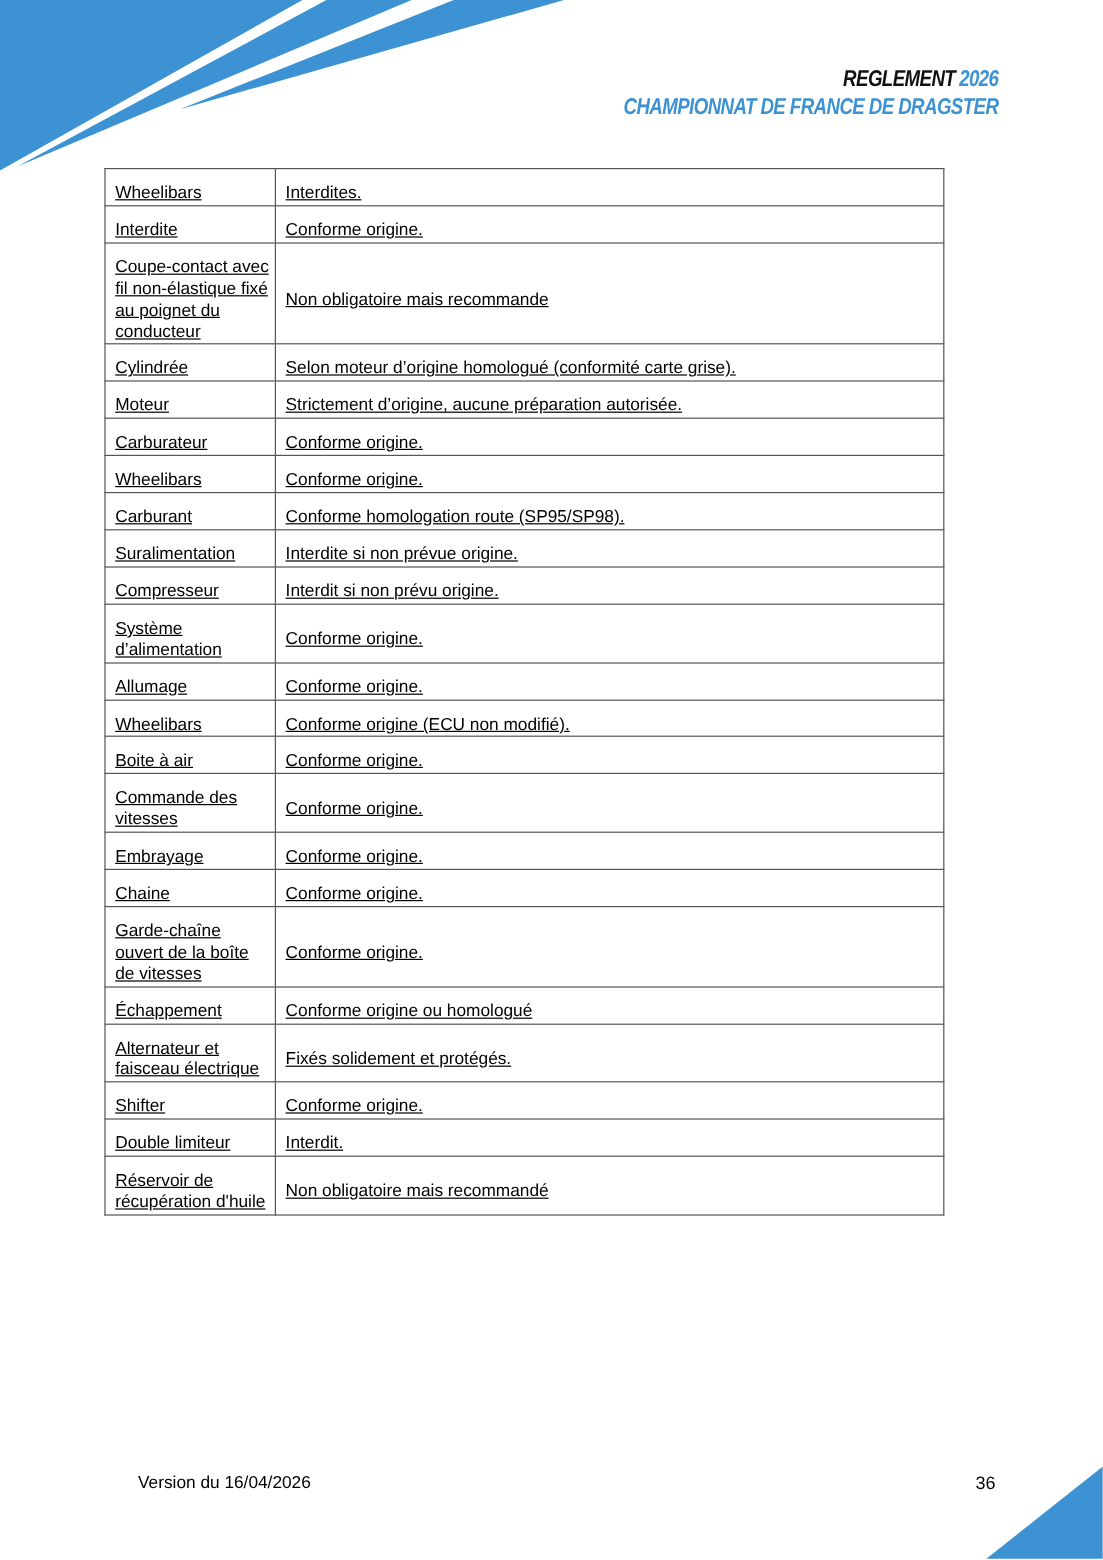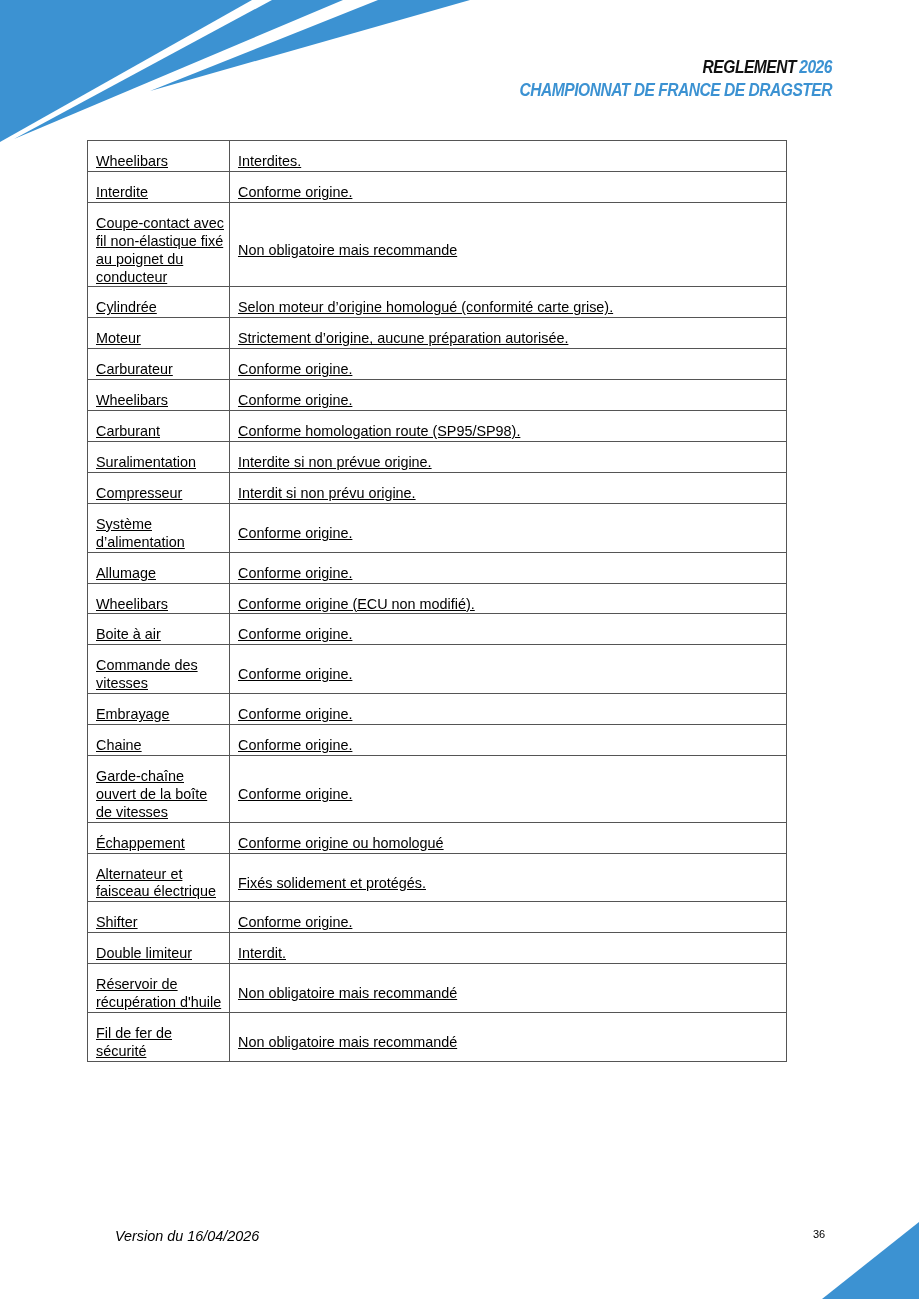--- a/index.html
+++ b/index.html
@@ -65,27 +65,26 @@
       text-decoration: underline;
     }
     table.spec td.label {
       width: 129px;
     }
     .footer-version {
       position: absolute;
       left: 115px;
       top: 1228px;
       font-size: 14.4px;
-      font-style: italic;
     }
     .footer-page {
       position: absolute;
       left: 813px;
       top: 1228px;
-      font-size: 11px;
+      font-size: 15px;
     }
   </style>
 </head>
 <body>
 
 <svg class="corner-graphic" viewBox="0 0 919 1300" xmlns="http://www.w3.org/2000/svg">
   <polygon fill="#3c92d2" points="0,0 252,0 0,142"></polygon>
   <polygon fill="#3c92d2" points="272,0 343,0 14,139"></polygon>
   <polygon fill="#3c92d2" points="378,0 470,0 150,91"></polygon>
   <polygon fill="#3c92d2" points="822,1299 919,1222 919,1299"></polygon>
@@ -185,21 +184,17 @@
         <td class="value">Conforme origine.</td>
       </tr>
       <tr>
         <td class="label">Double limiteur</td>
         <td class="value">Interdit.</td>
       </tr>
       <tr>
         <td class="label">Réservoir de récupération d'huile</td>
         <td class="value">Non obligatoire mais recommandé</td>
       </tr>
-      <tr>
-        <td class="label">Fil de fer de sécurité</td>
-        <td class="value">Non obligatoire mais recommandé</td>
-      </tr>
     </tbody>
 </table>
 
 <div class="footer-version">Version du 16/04/2026</div>
 <div class="footer-page">36</div>
 
 </body></html>

